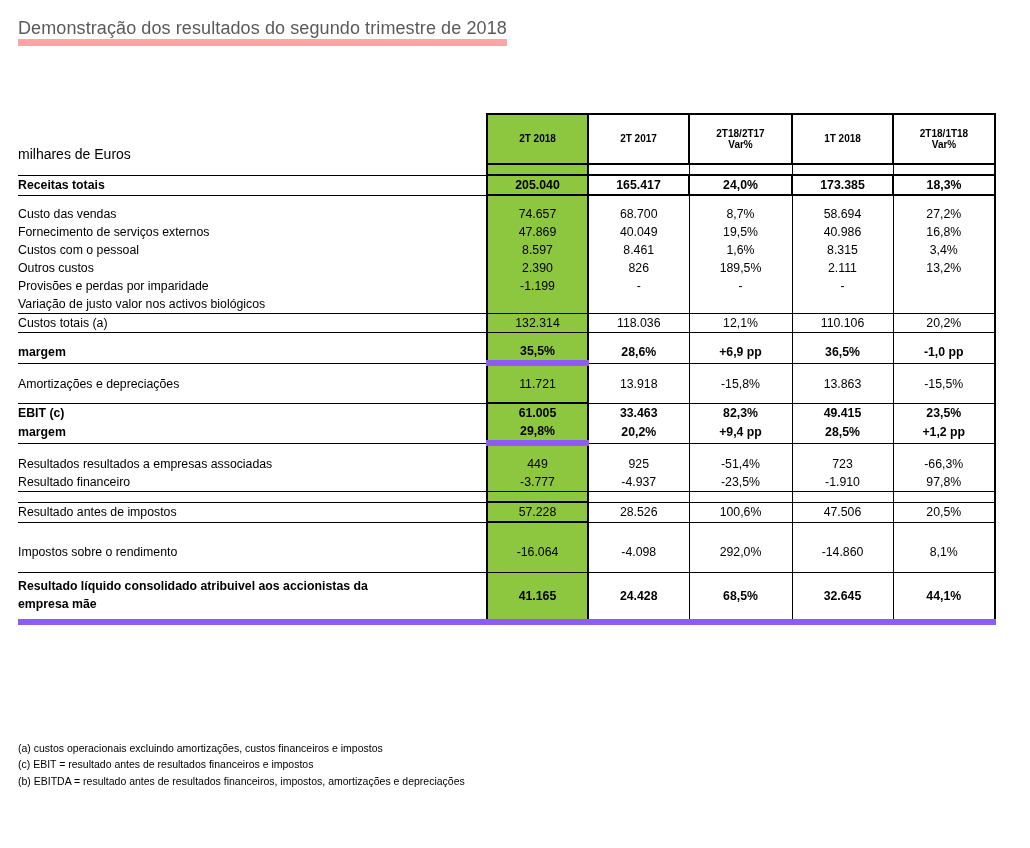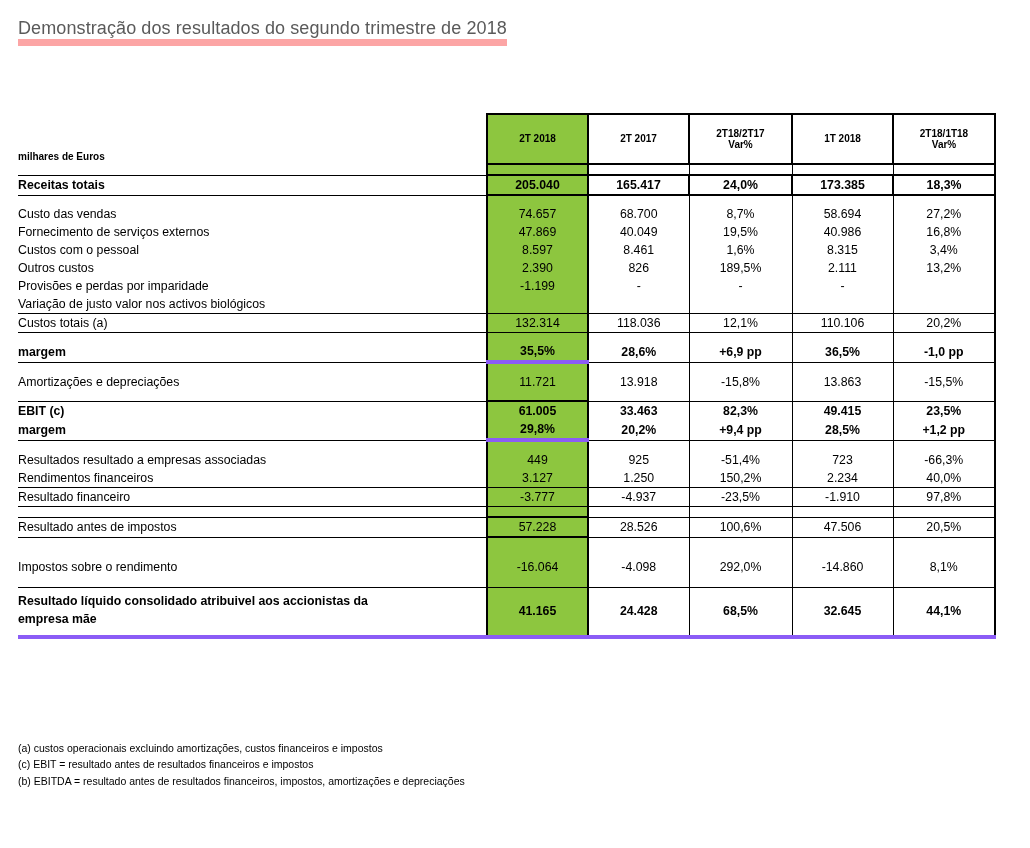--- a/index.html
+++ b/index.html
@@ -67,35 +67,35 @@
   }
   
   tr.header td {
     height: 48px;
     font-weight: bold;
     text-align: center;
     line-height: 1.15;
     font-size: 10px;
   }
   tr.header td.label {
-    font-weight: bold;
+    font-weight: normal;
     text-align: left;
     vertical-align: bottom;
     padding-bottom: 2px;
-    font-size: 10px;
+    font-size: 14px;
   }
   .bd-all { border: 2px solid #000; }
   .bd-l { border-left: 1px solid #000; }
   .bd-r { border-right: 1px solid #000; }
   .bd-t { border-top: 1px solid #000; }
   .bd-b { border-bottom: 1px solid #000; }
   .bd-l2 { border-left: 2px solid #000; }
   .bd-r2 { border-right: 2px solid #000; }
   .bd-t2 { border-top: 2px solid #000; }
-  .bd-b2 { border-bottom: 4px solid #8b5cf6; margin-left: 34px; }
+  .bd-b2 { border-bottom: 6px solid #8b5cf6; margin-left: 34px; }
 
   .bold { font-weight: bold; }
   .spacer td { height: 9px; }
   .rowh { height: 18px; }
 
   .footnotes {
     position: absolute;
     left: 18px;
     top: 740px;
     font-size: 10.5px;
@@ -294,37 +294,29 @@
       <tr class="spacer">
         <td></td>
         <td class="hl bd-l2 bd-r2"></td>
         <td class="bd-l bd-r"></td>
         <td class="bd-l bd-r"></td>
         <td class="bd-l bd-r"></td>
         <td class="bd-l bd-r2"></td>
       </tr>
 
       <tr class="rowh">
-        <td class="label">Resultados resultado a empresas associadas</td>
+        <td class="label">Resultados resultados a empresas associadas</td>
         <td class="num hl bd-l2 bd-r2">449</td>
         <td class="num bd-l bd-r">925</td>
         <td class="num bd-l bd-r">-51,4%</td>
         <td class="num bd-l bd-r">723</td>
         <td class="num bd-l bd-r2">-66,3%</td>
       </tr>
 
 
-      <tr class="rowh">
-        <td class="label bd-b">Rendimentos financeiros</td>
-        <td class="num hl bd-l2 bd-r2 bd-b">3.127</td>
-        <td class="num bd-l bd-r bd-b">1.250</td>
-        <td class="num bd-l bd-r bd-b">150,2%</td>
-        <td class="num bd-l bd-r bd-b">2.234</td>
-        <td class="num bd-l bd-r2 bd-b">40,0%</td>
-      </tr>
 
       <tr class="rowh">
         <td class="label bd-b">Resultado financeiro</td>
         <td class="num hl bd-l2 bd-r2 bd-b">-3.777</td>
         <td class="num bd-l bd-r bd-b">-4.937</td>
         <td class="num bd-l bd-r bd-b">-23,5%</td>
         <td class="num bd-l bd-r bd-b">-1.910</td>
         <td class="num bd-l bd-r2 bd-b">97,8%</td>
       </tr>
 

